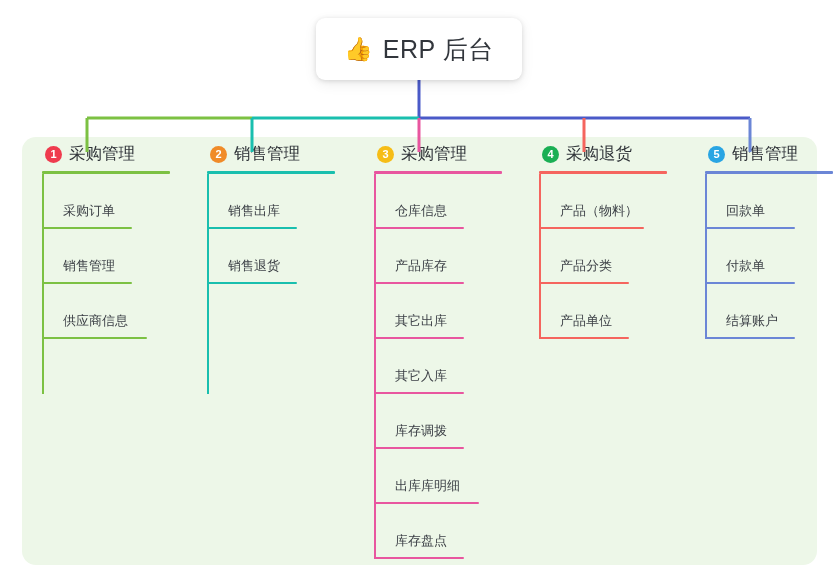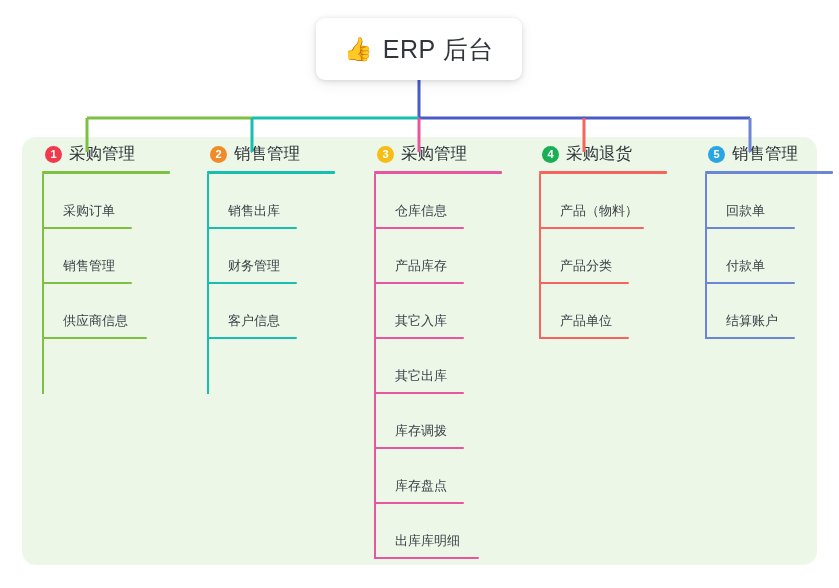--- a/index.html
+++ b/index.html
@@ -197,25 +197,21 @@
         <span class="col-title">销售管理</span>
       </div>
       <div class="head-rule" style="background: rgb(25, 191, 174);"></div>
       <div class="items">
         <div class="spine" style="background: rgb(25, 191, 174); height: 220px;"></div>
         <div class="item">
           <span class="item-label">销售出库</span>
           <div class="item-rule" style="background: rgb(25, 191, 174);"></div>
         </div>
         <div class="item">
-          <span class="item-label">财务管理</span>
-          <div class="item-rule" style="background: rgb(25, 191, 174);"></div>
-        </div>
-        <div class="item">
-          <span class="item-label">客户信息</span>
+          <span class="item-label">销售退货</span>
           <div class="item-rule" style="background: rgb(25, 191, 174);"></div>
         </div>
       </div>
     </div>
     <div class="column" style="left: 338px;">
       <div class="col-head">
         <span class="badge" style="background: rgb(246, 189, 22);">3</span>
         <span class="col-title">采购管理</span>
       </div>
       <div class="head-rule" style="background: rgb(232, 86, 159);"></div>
@@ -223,39 +219,39 @@
         <div class="spine" style="background: rgb(232, 86, 159); height: 385px;"></div>
         <div class="item">
           <span class="item-label">仓库信息</span>
           <div class="item-rule" style="background: rgb(232, 86, 159);"></div>
         </div>
         <div class="item">
           <span class="item-label">产品库存</span>
           <div class="item-rule" style="background: rgb(232, 86, 159);"></div>
         </div>
         <div class="item">
+          <span class="item-label">其它出库</span>
+          <div class="item-rule" style="background: rgb(232, 86, 159);"></div>
+        </div>
+        <div class="item">
           <span class="item-label">其它入库</span>
           <div class="item-rule" style="background: rgb(232, 86, 159);"></div>
         </div>
         <div class="item">
-          <span class="item-label">其它出库</span>
-          <div class="item-rule" style="background: rgb(232, 86, 159);"></div>
-        </div>
-        <div class="item">
           <span class="item-label">库存调拨</span>
-          <div class="item-rule" style="background: rgb(232, 86, 159);"></div>
-        </div>
-        <div class="item">
-          <span class="item-label">库存盘点</span>
           <div class="item-rule" style="background: rgb(232, 86, 159);"></div>
         </div>
         <div class="item">
           <span class="item-label">出库库明细</span>
           <div class="item-rule wide" style="background: rgb(232, 86, 159);"></div>
         </div>
+        <div class="item">
+          <span class="item-label">库存盘点</span>
+          <div class="item-rule" style="background: rgb(232, 86, 159);"></div>
+        </div>
       </div>
     </div>
     <div class="column" style="left: 503px;">
       <div class="col-head">
         <span class="badge" style="background: rgb(26, 175, 84);">4</span>
         <span class="col-title">采购退货</span>
       </div>
       <div class="head-rule" style="background: rgb(245, 101, 94);"></div>
       <div class="items">
         <div class="spine" style="background: rgb(245, 101, 94); height: 165px;"></div>

